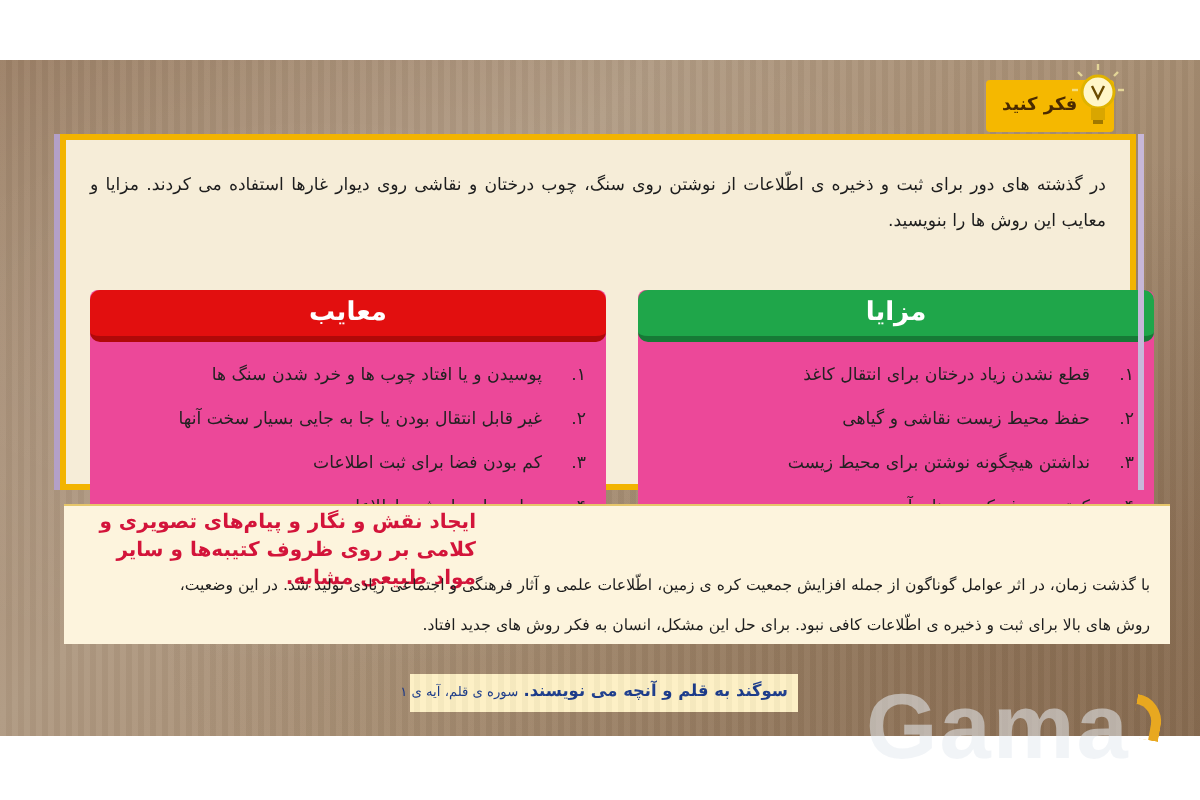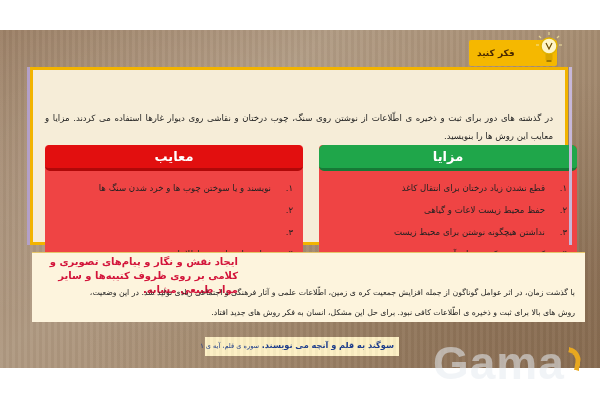--- a/index.html
+++ b/index.html
@@ -13,47 +13,47 @@
       radial-gradient(ellipse at 80% 80%, rgba(80,50,20,0.18), rgba(0,0,0,0) 60%),
       linear-gradient(135deg, #9c8066 0%, #b09a82 35%, #a88f74 60%, #8e7258 100%);
   }
   .slide::after {
     content: ""; position: absolute; inset: 0;
     background: repeating-linear-gradient(90deg, rgba(255,255,255,0.03) 0 3px, rgba(0,0,0,0.03) 3px 6px);
     pointer-events: none;
   }
 
   .think-tab {
-    position: absolute; top: 10px; right: 43px; height: 26px; width: 88px;
+    position: absolute; top: 10px; right: 43px; height: 26px; width: 64px;
     background: #f5b800; border-radius: 2px; z-index: 3;
     display: flex; align-items: center; justify-content: flex-start; padding-left: 8px;
   }
   .think-tab .label { font-size: 9px; font-weight: bold; color: #4a2a00; direction: rtl; }
   .bulb {
     position: absolute; top: 2px; right: 38px; width: 26px; height: 34px; z-index: 4;
   }
 
   .main-box {
     position: absolute; left: 30px; top: 37px; width: 538px; height: 178px;
     background: #f6edd8; border: 3px solid #f2b400; z-index: 2;
   }
   .main-box::before {
     content: ""; position: absolute; left: -6px; top: -3px; width: 3px; height: 178px; background: #b3a0c8;
   }
   .main-box::after {
     content: ""; position: absolute; right: -7px; top: -3px; width: 3px; height: 178px; background: #c7b7d9;
   }
   .prompt {
     position: absolute; left: 12px; right: 12px; top: 14px;
-    direction: rtl; text-align: justify; font-size: 8.6px; line-height: 18px; color: #1d1d1d; margin-top: 25px;
+    direction: rtl; text-align: justify; font-size: 8.6px; line-height: 18px; color: #1d1d1d;
   }
 
   .col {
     position: absolute; top: 75px; width: 258px; height: 128px;
-    background: #ef4444; border-radius: 4px;
+    background: #ec4899; border-radius: 4px;
   }
   .col.pros { left: 286px; }
   .col.cons { left: 12px; }
   .col .head {
     height: 26px; border-radius: 5px; display: flex; align-items: center; justify-content: center;
     font-size: 13px; font-weight: bold; color: #ffffff; direction: rtl;
   }
   .col.pros .head { background: #1fa64a; border-bottom: 3px solid #167a36; }
   .col.cons .head { background: #e20f0f; border-bottom: 3px solid #b00909; }
   .col ul { list-style: none; padding: 6px 10px 0 6px; direction: rtl; }
@@ -118,45 +118,47 @@
 
     <div class="col pros">
       <div class="head">مزایا</div>
       <ul>
         <li>
             <span class="num">۱.</span>
             <span>قطع نشدن زیاد درختان برای انتقال کاغذ</span>
           </li>
         <li>
             <span class="num">۲.</span>
-            <span>حفظ محیط زیست لاعات و گیاهی</span>
+            <span>حفظ محیط زیست نقاشی و گیاهی</span>
           </li>
         <li>
             <span class="num">۳.</span>
             <span>نداشتن هیچگونه نوشتن برای محیط زیست</span>
           </li>
         <li>
             <span class="num">۴.</span>
             <span>کمتر مصرف کردن منابع آبی</span>
           </li>
       </ul>
     </div>
 
     <div class="col cons">
       <div class="head">معایب</div>
       <ul>
         <li>
             <span class="num">۱.</span>
-            <span>نویسند و یا سوختن چوب ها و خرد شدن سنگ ها</span>
+            <span>پوسیدن و یا افتاد چوب ها و خرد شدن سنگ ها</span>
           </li>
         <li>
             <span class="num">۲.</span>
+            <span>غیر قابل انتقال بودن یا جا به جایی بسیار سخت آنها</span>
           </li>
         <li>
             <span class="num">۳.</span>
+            <span>کم بودن فضا برای ثبت اطلاعات</span>
           </li>
         <li>
             <span class="num">۴.</span>
             <span>زمان زیاد برای ثبت اطلاعات</span>
           </li>
       </ul>
     </div>
   </div>
 
   <div class="para-box">

